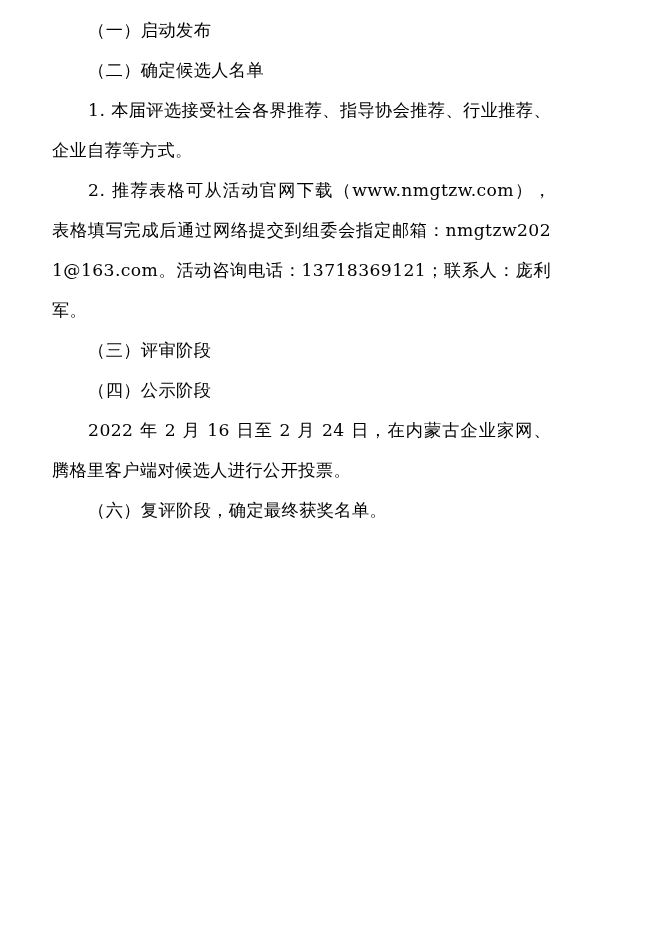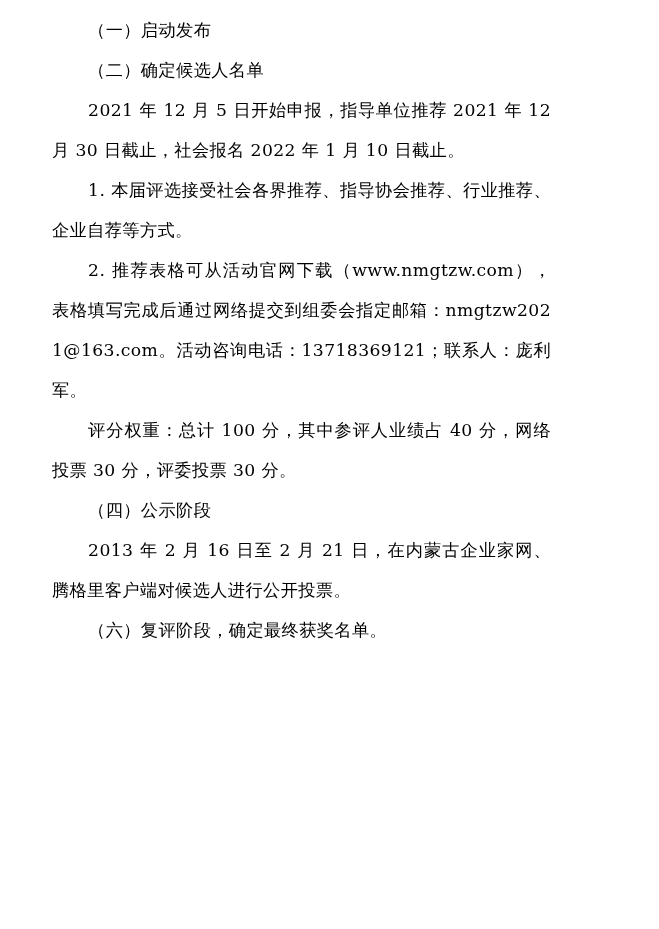--- a/index.html
+++ b/index.html
@@ -31,20 +31,19 @@
     text-indent: 2.1em;
     word-break: break-all;
   }
 </style>
 </head>
 <body>
 
 <div class="page">
   <p class="para">（一）启动发布</p>
   <p class="para">（二）确定候选人名单</p>
-  <p class="para">2021 年 12 月 5 日开始申报，指导单位推荐 2021 年 12 月 30 日截止，社会报名 2022 年 1 月 10 日截止。</p>
   <p class="para">1. 本届评选接受社会各界推荐、指导协会推荐、行业推荐、企业自荐等方式。</p>
   <p class="para">2. 推荐表格可从活动官网下载（www.nmgtzw.com），表格填写完成后通过网络提交到组委会指定邮箱：nmgtzw2021@163.com。活动咨询电话：13718369121；联系人：庞利军。</p>
-  <p class="para">评分权重：总计 100 分，其中参评人业绩占 40 分，网络投票 30 分，评委投票 30 分。</p>
+  <p class="para">（三）评审阶段</p>
   <p class="para">（四）公示阶段</p>
-  <p class="para">2013 年 2 月 16 日至 2 月 21 日，在内蒙古企业家网、腾格里客户端对候选人进行公开投票。</p>
+  <p class="para">2022 年 2 月 16 日至 2 月 24 日，在内蒙古企业家网、腾格里客户端对候选人进行公开投票。</p>
   <p class="para">（六）复评阶段，确定最终获奖名单。</p>
 </div>
 
 </body></html>

